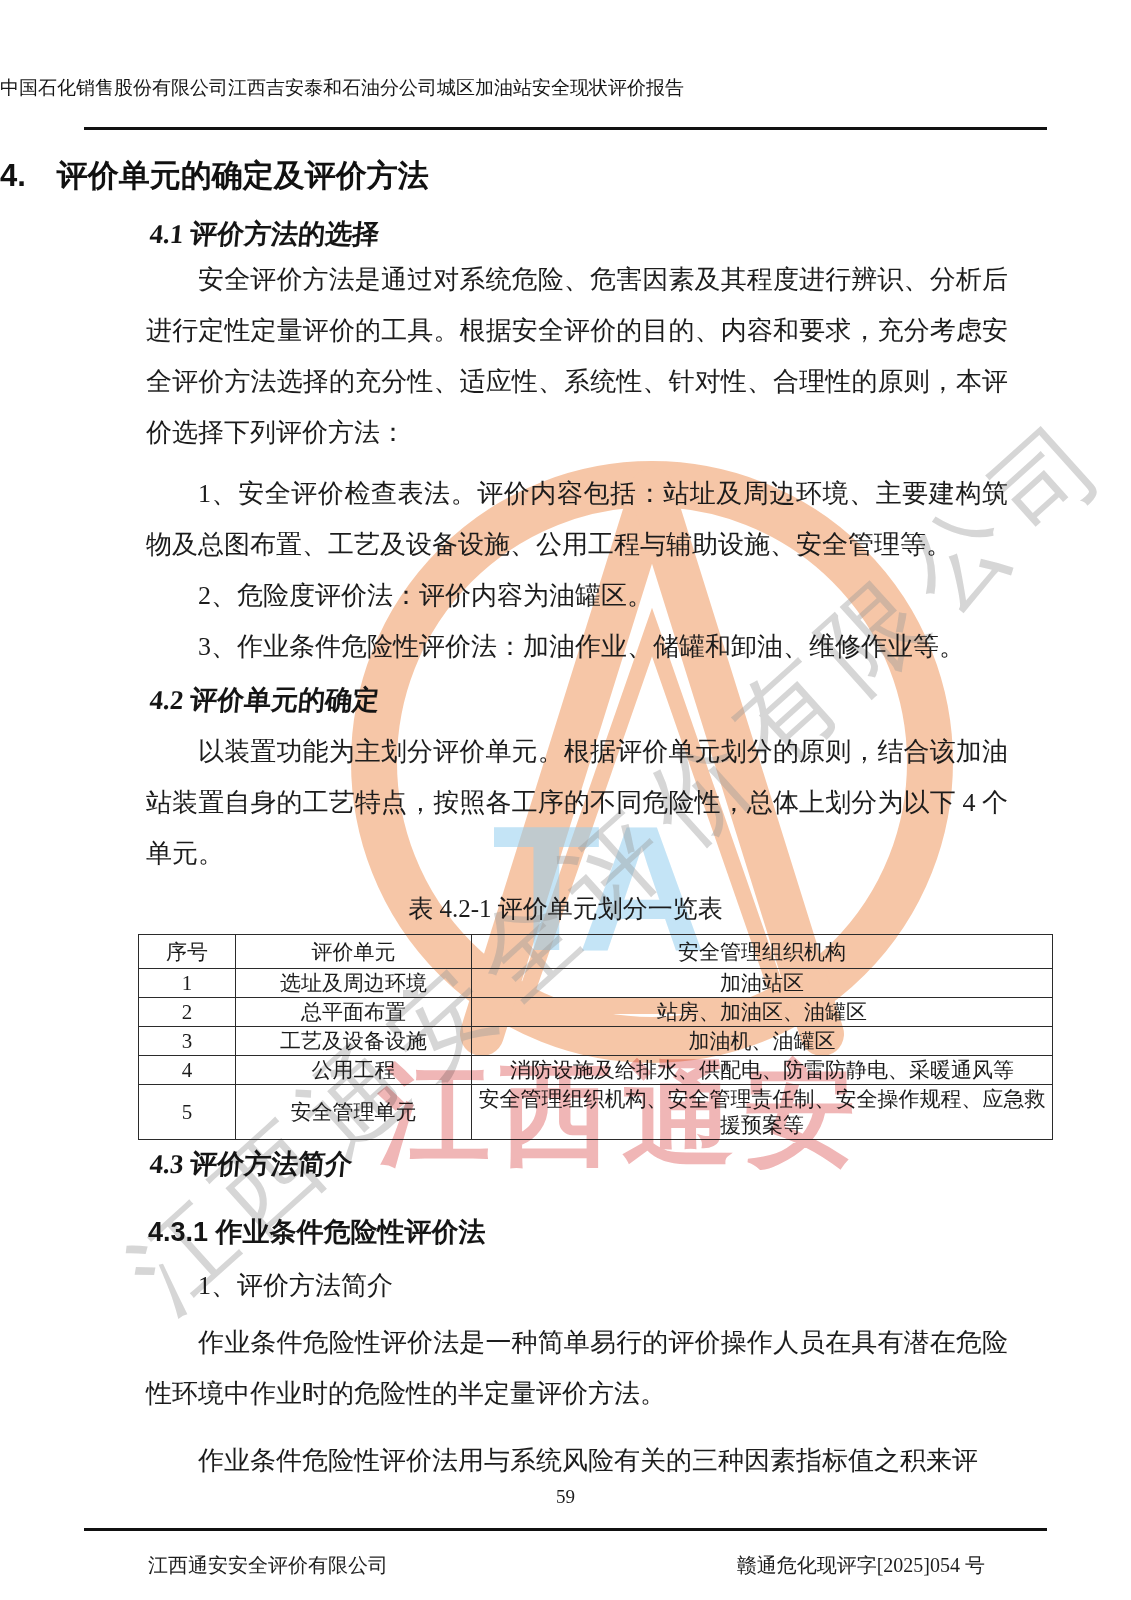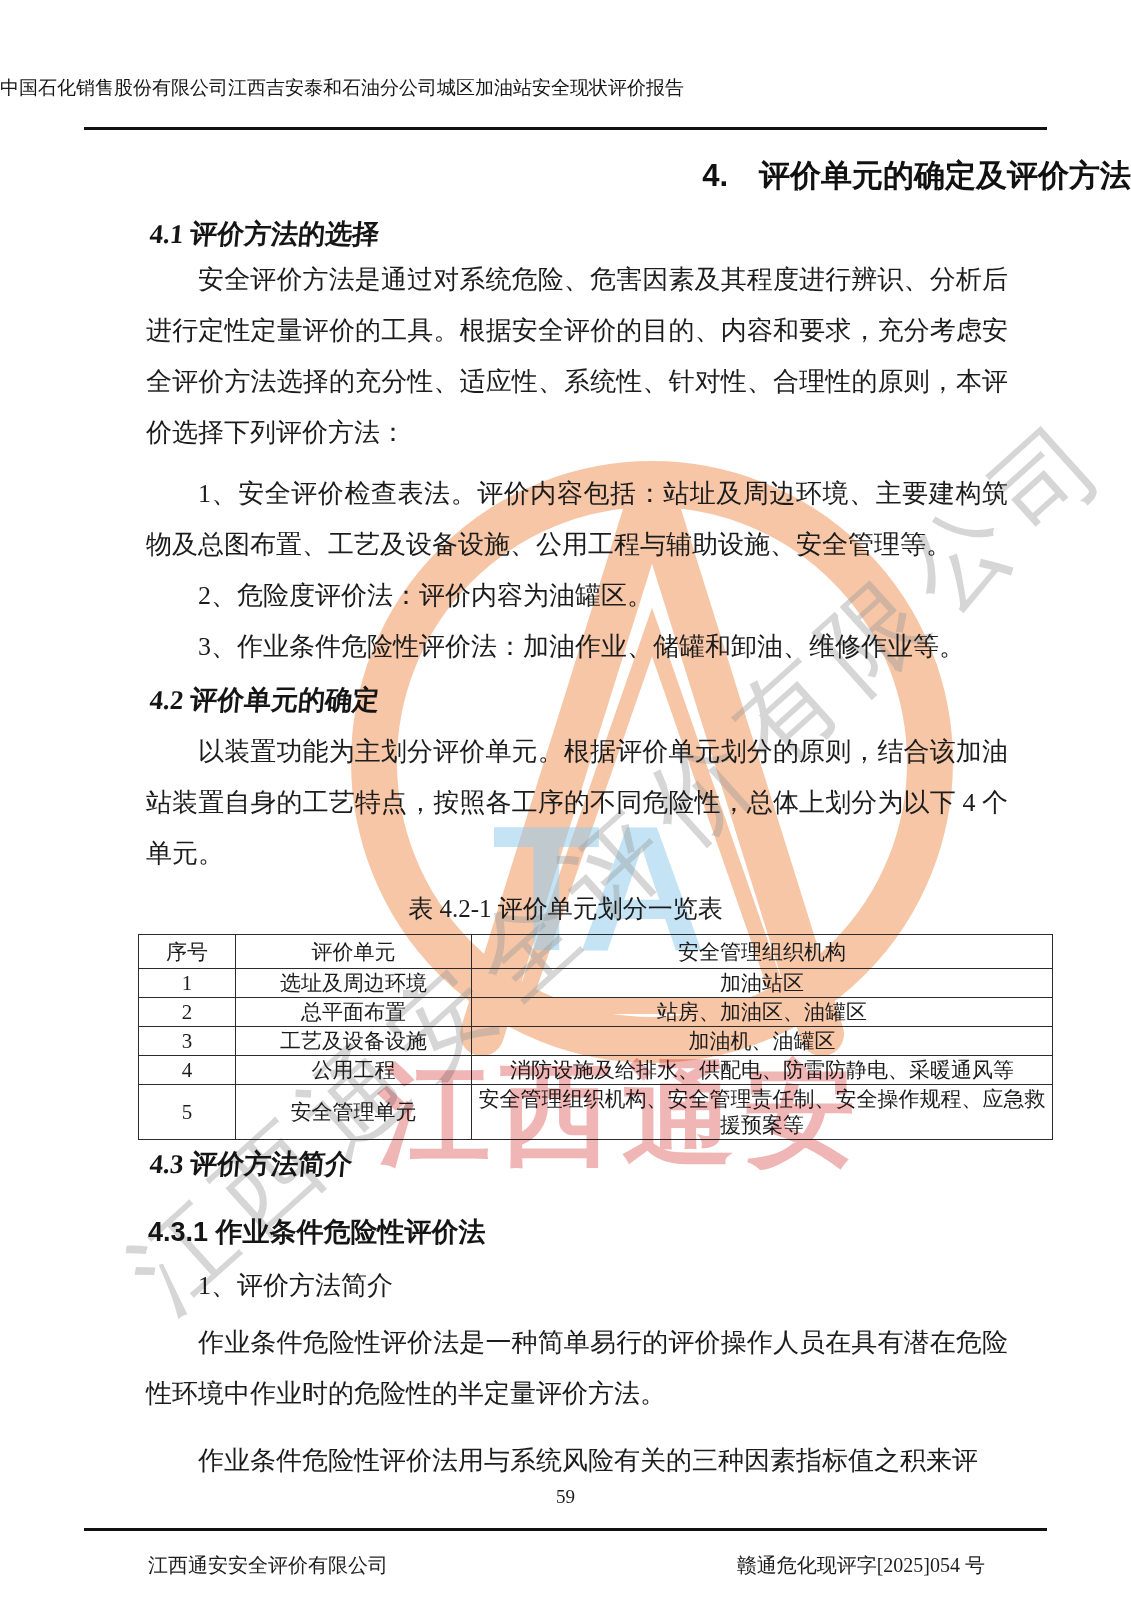--- a/index.html
+++ b/index.html
@@ -39,21 +39,21 @@
   
   .content{position:relative;z-index:2;}
   .pg-header{
     padding-top:76px;text-align:left;
     font-size:19px;line-height:24px;color:#161616;
   }
   .header-rule{
     margin:27px auto 0 auto;width:963px;height:3px;background:#111;
   }
   .doc-title{
-    margin-top:24px;text-align:right;
+    margin-top:24px;text-align:left;
     font-family:"Liberation Sans","DejaVu Sans",sans-serif;
     font-weight:bold;font-size:31px;line-height:44px;color:#111;
   }
   .h2{
     margin:16px 0 0 148px;
     font-weight:bold;font-size:27px;line-height:40px;color:#151515;
     transform:skewX(-5deg);transform-origin:left bottom;
   }
   .h3{
     margin:28px 0 0 148px;

